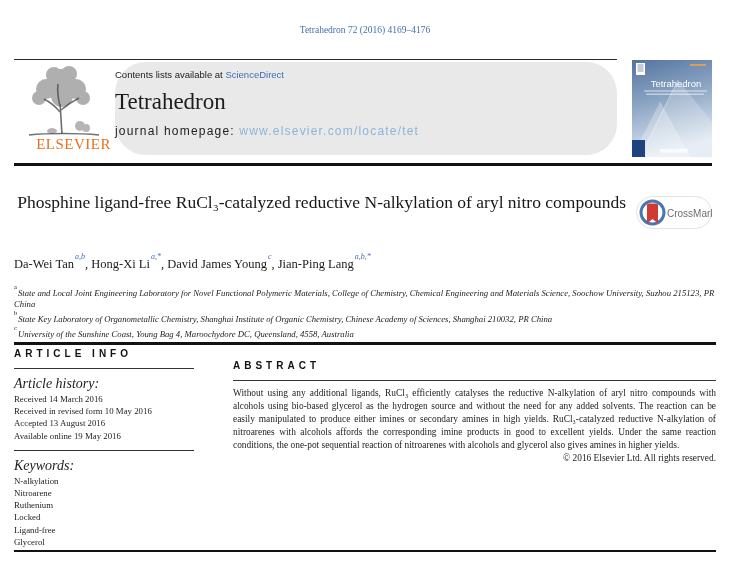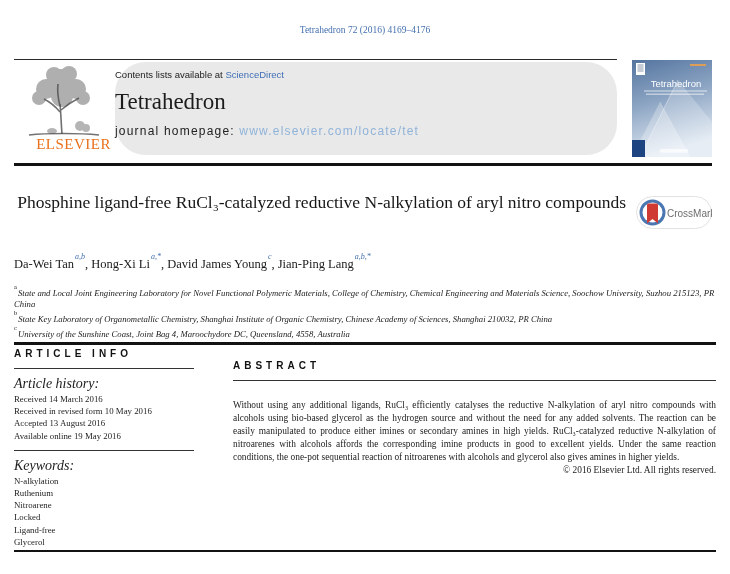--- a/index.html
+++ b/index.html
@@ -51,21 +51,21 @@
   .col-heading { font-family:"Liberation Sans", sans-serif; font-weight:bold; font-size:10px;
                  letter-spacing:4px; color:#111; }
   .col-rule-left  { width:180px; height:1px; background:#333; margin-top:9px; }
   .col-rule-right { width:483px; height:1px; background:#333; margin-top:9px; }
 
   .history-label, .keywords-label { font-style:italic; font-size:14px; margin-top:7px; color:#1c1c1c; }
   .history-line, .keyword-line { font-size:8.8px; line-height:12.2px; color:#1c1c1c; }
   .history-block, .keyword-block { margin-top:1px; }
   .kw-rule { width:180px; height:1px; background:#333; margin-top:8px; }
 
-  .abstract-text { margin-top:18px; font-size:9.4px; line-height:13px; text-align:justify; color:#1c1c1c; }
+  .abstract-text { margin-top:6px; font-size:9.4px; line-height:13px; text-align:justify; color:#1c1c1c; }
   .copyright { font-size:9.4px; line-height:13px; text-align:right; color:#1c1c1c; }
 </style>
 </head>
 <body>
 
 <div class="page">
 
   <div class="citation">Tetrahedron 72 (2016) 4169–4176</div>
 
   <div class="top-rule"></div>
@@ -151,41 +151,41 @@
     </svg>
   </div>
 
   <div class="authors">
     <span class="author"><span>Da-Wei Tan</span><sup class="auth-sup">a,b</sup><span>, </span></span><span class="author"><span>Hong-Xi Li</span><sup class="auth-sup">a,*</sup><span>, </span></span><span class="author"><span>David James Young</span><sup class="auth-sup">c</sup><span>, </span></span><span class="author"><span>Jian-Ping Lang</span><sup class="auth-sup">a,b,*</sup><span></span></span>
   </div>
 
   <div class="affiliations">
     <div class="affil-row"><sup class="affil-sup">a</sup><span>State and Local Joint Engineering Laboratory for Novel Functional Polymeric Materials, College of Chemistry, Chemical Engineering and Materials Science, Soochow University, Suzhou 215123, PR China</span></div>
     <div class="affil-row"><sup class="affil-sup">b</sup><span>State Key Laboratory of Organometallic Chemistry, Shanghai Institute of Organic Chemistry, Chinese Academy of Sciences, Shanghai 210032, PR China</span></div>
-    <div class="affil-row"><sup class="affil-sup">c</sup><span>University of the Sunshine Coast, Joint Bag 4, Maroochydore DC, Queensland, 4558, Australia</span></div>
+    <div class="affil-row"><sup class="affil-sup">c</sup><span>University of the Sunshine Coast, Young Bag 4, Maroochydore DC, Queensland, 4558, Australia</span></div>
   </div>
 
   <div class="rule-thick"></div>
 
   <div class="info-col">
     <div class="col-heading">ARTICLE INFO</div>
     <div class="col-rule-left"></div>
     <div class="history-label">Article history:</div>
     <div class="history-block">
       <div class="history-line">Received 14 March 2016</div>
       <div class="history-line">Received in revised form 10 May 2016</div>
       <div class="history-line">Accepted 13 August 2016</div>
       <div class="history-line">Available online 19 May 2016</div>
     </div>
     <div class="kw-rule"></div>
     <div class="keywords-label">Keywords:</div>
     <div class="keyword-block">
       <div class="keyword-line">N-alkylation</div>
+      <div class="keyword-line">Nitroarene</div>
       <div class="keyword-line">Ruthenium</div>
-      <div class="keyword-line">Nitroarene</div>
       <div class="keyword-line">Locked</div>
       <div class="keyword-line">Ligand-free</div>
       <div class="keyword-line">Glycerol</div>
     </div>
   </div>
 
   <div class="abs-col">
     <div class="col-heading">ABSTRACT</div>
     <div class="col-rule-right"></div>
     <div class="abstract-text">Without using any additional ligands, RuCl₃ efficiently catalyses the reductive N-alkylation of aryl nitro compounds with alcohols using bio-based glycerol as the hydrogen source and without the need for any added solvents. The reaction can be easily manipulated to produce either imines or secondary amines in high yields. RuCl₃-catalyzed reductive N-alkylation of nitroarenes with alcohols affords the corresponding imine products in good to excellent yields. Under the same reaction conditions, the one-pot sequential reaction of nitroarenes with alcohols and glycerol also gives amines in higher yields.</div>

